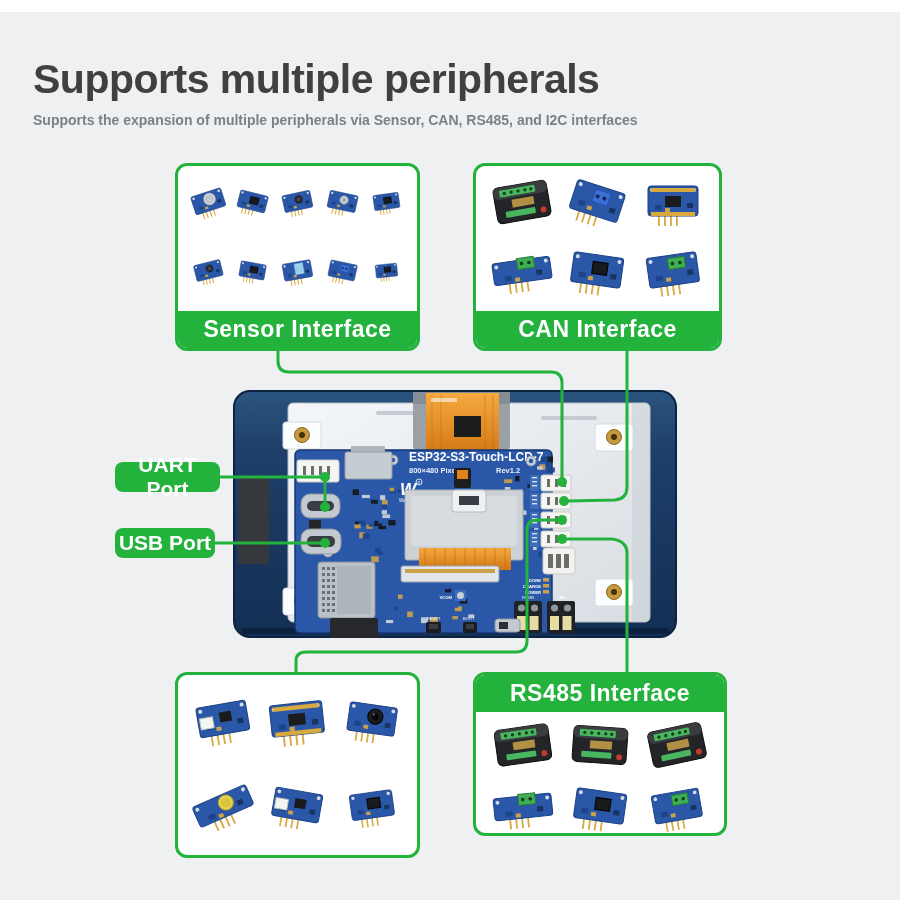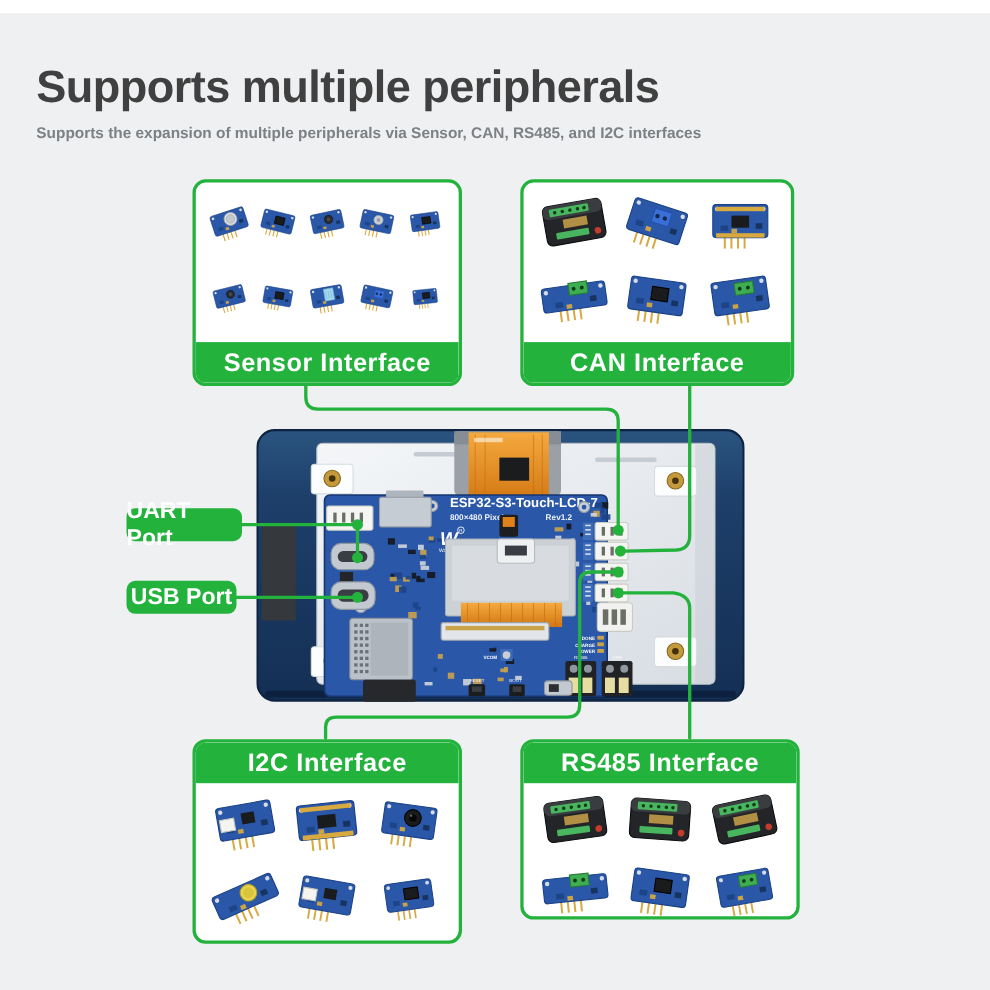--- a/index.html
+++ b/index.html
@@ -17,21 +17,21 @@
   .panel .modules{flex:1;display:grid;place-items:center;padding:4px 8px;}
   #sensor-panel{left:175px;top:163px;width:245px;height:188px;}
   #sensor-panel .modules{grid-template-columns:repeat(5,1fr);}
   #can-panel{left:473px;top:163px;width:249px;height:188px;}
   #i2c-panel{left:175px;top:672px;width:245px;height:186px;}
   #rs485-panel{left:473px;top:672px;width:254px;height:164px;}
   #can-panel .modules,#i2c-panel .modules,#rs485-panel .modules{grid-template-columns:repeat(3,1fr);}
   #sensor-panel .modules svg{width:43px;height:60px;}
   #can-panel .modules svg,#i2c-panel .modules svg,#rs485-panel .modules svg{width:72px;height:58px;}
   .port-label{position:absolute;background:var(--green,#23b23c);color:#fff;border-radius:8px;
-              display:flex;align-items:center;justify-content:center;font-size:21px;font-weight:bold;}
+              display:flex;align-items:center;justify-content:center;font-size:21px;font-weight:bold;text-align:center;}
   #uart-label{left:115px;top:462px;width:105px;height:30px;}
   #usb-label{left:115px;top:528px;width:100px;height:30px;}
   #board-photo{position:absolute;left:233px;top:390px;width:444px;height:250px;}
   #connector-overlay{position:absolute;left:0;top:0;width:900px;height:900px;pointer-events:none;}
   #connector-overlay path{fill:none;stroke:var(--green,#23b23c);stroke-width:3;stroke-linecap:round;}
   svg text{font-family:"Liberation Sans",sans-serif;}
 </style>
 </head>
 <body>
 
@@ -701,21 +701,20 @@
     <rect x="14" y="1" width="6" height="5" fill="#17335f"></rect>
     <rect x="-4" y="-13" width="17" height="11" fill="#3fae53" stroke="#277a37"></rect>
               <circle cx="0.5" cy="-7.5" r="1.8" fill="#0f3a18"></circle>
               <circle cx="8" cy="-7.5" r="1.8" fill="#0f3a18"></circle>
             </g>
           </svg></span>
       </div>
     <div class="bar">CAN Interface</div>
   </div>
   <div class="panel" id="i2c-panel">
-    <div class="bar">I2C Interface</div>
     <div class="modules">
         <span><svg viewBox="-36 -29 72 58">
             <g transform="rotate(-10) scale(1)">
               <g fill="#d8a93e">
                 <rect x="-15" y="14" width="1.8" height="10"></rect>
                 <rect x="-9" y="14" width="1.8" height="10"></rect>
                 <rect x="-3" y="14" width="1.8" height="10"></rect>
                 <rect x="3" y="14" width="1.8" height="10"></rect>
               </g>
               <rect x="-25" y="-16" width="50" height="30" rx="3" fill="#2a57a8" stroke="#1a4186"></rect>

